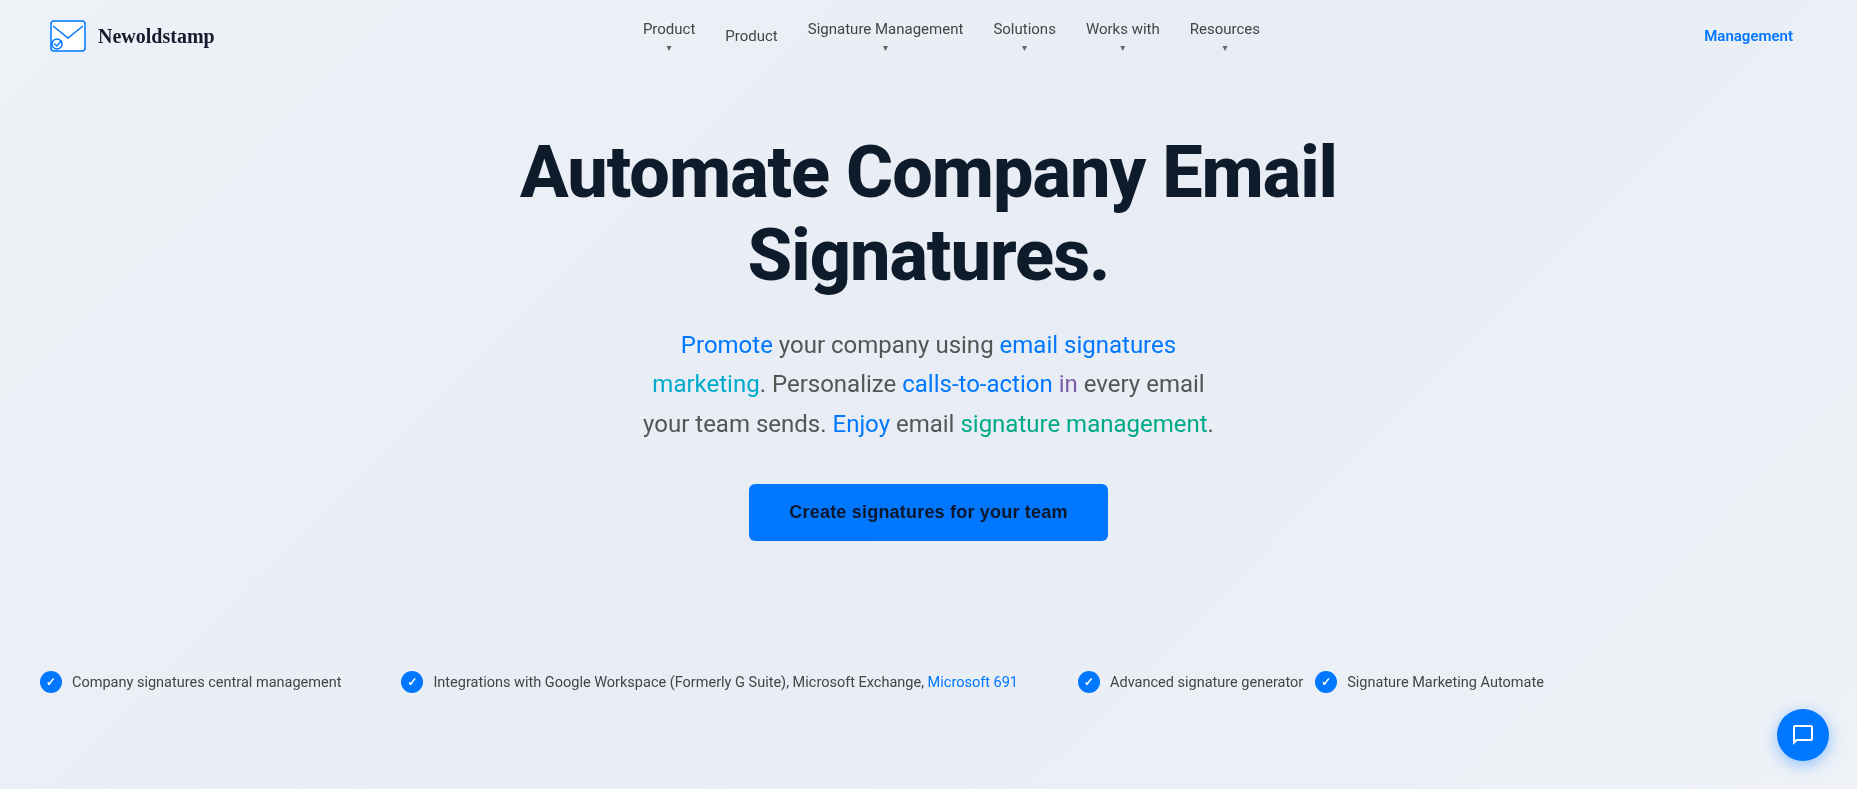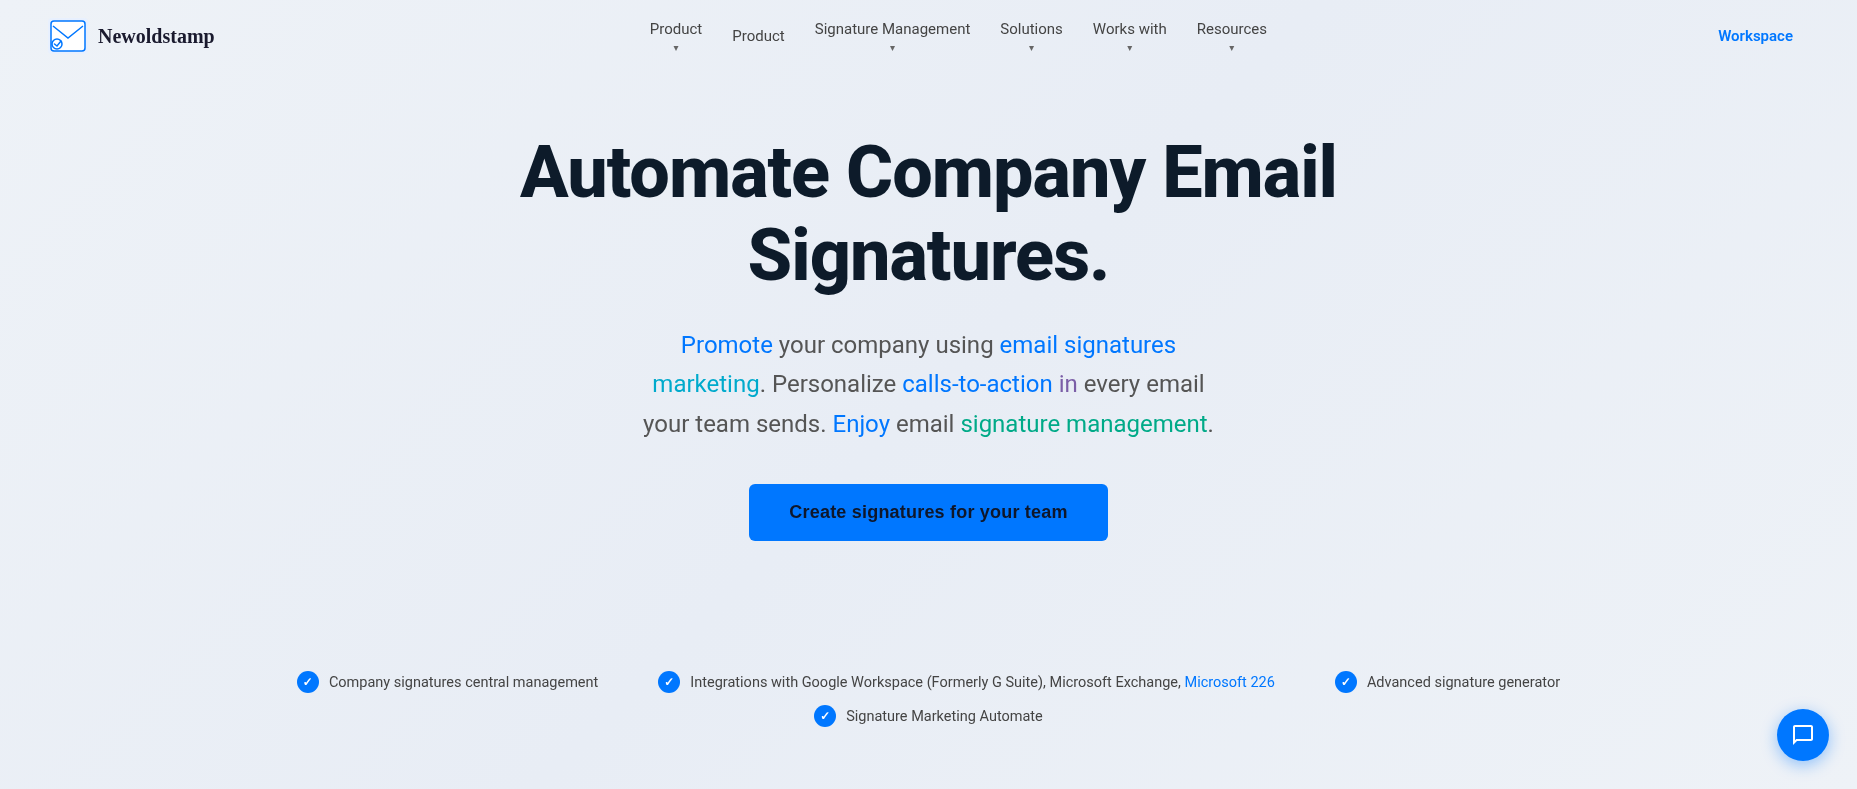--- a/index.html
+++ b/index.html
@@ -103,21 +103,21 @@
       font-size: 18px;
       font-weight: 600;
       cursor: pointer;
       letter-spacing: 0.2px;
       transition: background 0.2s;
     }
 
     
     .features-bar {
       display: flex;
-      flex-direction: column;
+      flex-direction: row;
       align-items: center;
       gap: 12px;
       margin-top: 90px;
       padding: 0 40px;
     }
     .features-row {
       display: flex;
       align-items: center;
       justify-content: center;
       gap: 60px;
@@ -215,21 +215,21 @@
         </a>
       </li>
     <li>
         <a href="#">
           <span>Resources</span> 
           <span class="chevron">▾</span>
         </a>
       </li>
   </ul>
 
-  <a href="#" class="nav-dashboard">Workspace</a>
+  <a href="#" class="nav-dashboard">Management</a>
 </nav>
 
 <section class="hero">
   <h1 class="hero-title">
     <span>Automate Company Email Signatures.</span><br>
   </h1>
 
   <p class="hero-subtitle">
     <span class="highlight-blue">Promote</span> your company using
     <span class="highlight-blue">email signatures</span>
@@ -244,21 +244,21 @@
 </section>
 
 <div class="features-bar">
   <div class="features-row">
     <div class="feature-item">
       <span class="check-icon"></span>
       <span>Company signatures central management</span>
     </div>
     <div class="feature-item">
       <span class="check-icon"></span>
-      <span>Integrations with Google Workspace (Formerly G Suite), Microsoft Exchange, <a href="#">Microsoft 226</a></span>
+      <span>Integrations with Google Workspace (Formerly G Suite), Microsoft Exchange, <a href="#">Microsoft 691</a></span>
     </div>
     <div class="feature-item">
       <span class="check-icon"></span>
       <span>Advanced signature generator</span>
     </div>
   </div>
   <div class="features-row">
     <div class="feature-item">
       <span class="check-icon"></span>
       <span>Signature Marketing Automate</span>

